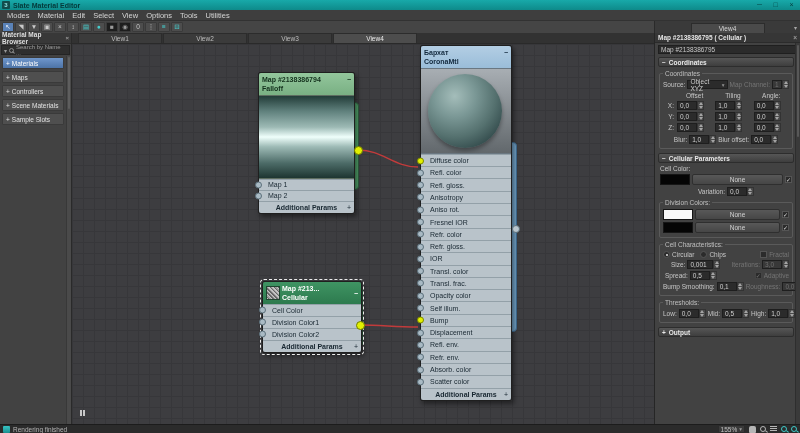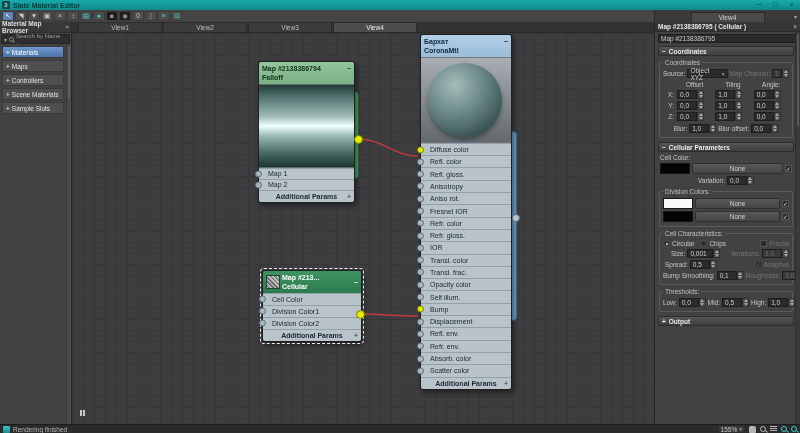--- a/index.html
+++ b/index.html
@@ -125,20 +125,30 @@
 <div id="app">
 
   <div class="tb">
     <span class="logo">3</span>
     <span class="t">Slate Material Editor</span>
     <span class="wb">─</span>
     <span class="wb">□</span>
     <span class="wb">×</span>
   </div>
 
+  <div class="mb">
+    <span>Modes</span>
+    <span>Material</span>
+    <span>Edit</span>
+    <span>Select</span>
+    <span>View</span>
+    <span>Options</span>
+    <span>Tools</span>
+    <span>Utilities</span>
+  </div>
 
   <div class="row3">
     <div class="tools">
       <span class="ti act">↖</span>
       <span class="ti">◥</span>
       <span class="ti">▼</span>
       <span class="ti">▣</span>
       <span class="ti">×</span>
       <span class="ti">↕</span>
       <span class="ti teal">▤</span>

